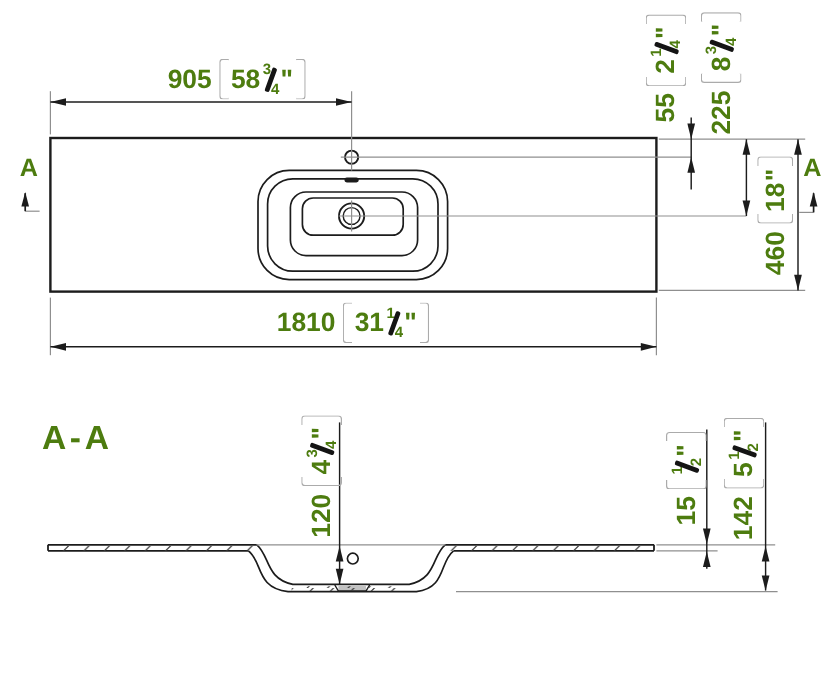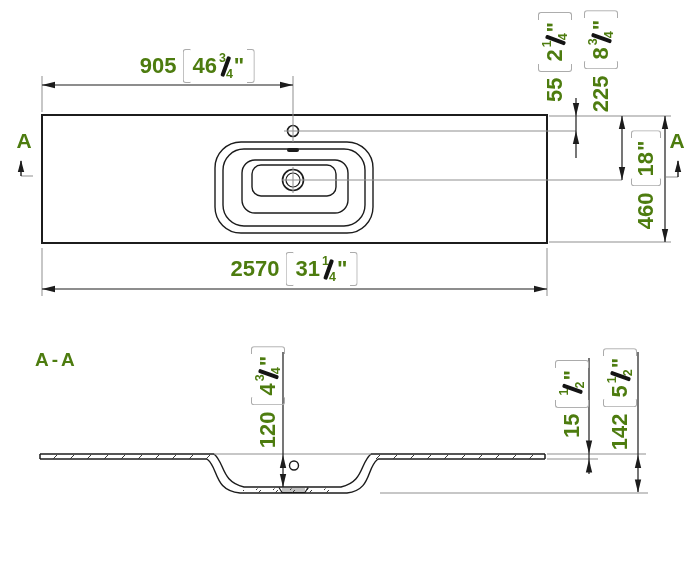--- a/index.html
+++ b/index.html
@@ -17,21 +17,21 @@
   .bx{position:relative;display:inline-flex;align-items:center;padding:4px 10px;line-height:1;}
   .bx::before,.bx::after{content:"";position:absolute;top:0;bottom:0;width:7px;border:1.5px solid #ababab;}
   .bx::before{left:0;border-right:none;border-radius:3px 0 0 3px;}
   .bx::after{right:0;border-left:none;border-radius:0 3px 3px 0;}
   .frac{display:inline-flex;align-items:center;height:26px;margin-left:2px;}
   .fnum{font-size:12.5px;align-self:flex-start;margin:-1px -1px 0 0;}
   .fden{font-size:12.5px;align-self:flex-end;margin:0 0 -1px -1px;}
   .fslash{width:4px;height:21px;background:#141414;border-radius:1.5px;transform:rotate(20deg);margin:0 -1px;}
   .inch{margin-left:1px;}
   .cutlabel{position:absolute;transform:translate(-50%,-50%);font-size:21px;}
-  .sectitle{position:absolute;font-size:19px;letter-spacing:3px;}
+  .sectitle{position:absolute;font-size:28px;letter-spacing:3px;}
 </style>
 </head>
 <body>
 
 <div class="canvas">
 
   <svg class="draw" width="700" height="583" viewBox="0 0 700 583">
     <defs>
       <pattern id="hatch" width="17" height="5" patternUnits="userSpaceOnUse">
         <line x1="0" y1="6" x2="7" y2="-1" stroke="#3a3a3a" stroke-width="1"></line>
@@ -126,21 +126,21 @@
       <polygon points="589,453.5 585.8,440.5 592.2,440.5"></polygon>
       <polygon points="589,459.5 585.8,472.5 592.2,472.5"></polygon>
       <polygon points="638,455 634.8,468 641.2,468"></polygon>
       <polygon points="638,492.5 634.8,479.5 641.2,479.5"></polygon>
     </g>
   </svg>
 
   <div class="dimlabel" style="left:197px;top:66px;">
     <span>905</span>
     <span class="bx">
-      <span>46</span>
+      <span>58</span>
       <span class="frac">
         <span class="fnum">3</span>
         <span class="fslash"></span>
         <span class="fden">4</span>
       </span>
       <span class="inch">"</span>
     </span>
   </div>
 
   <div class="dimlabel rot" style="left:555px;top:57px;">
@@ -171,21 +171,21 @@
 
   <div class="dimlabel rot" style="left:646px;top:180px;">
     <span>460</span>
     <span class="bx">
       <span>18</span>
       <span class="inch">"</span>
     </span>
   </div>
 
   <div class="dimlabel" style="left:294px;top:269px;">
-    <span>2570</span>
+    <span>1810</span>
     <span class="bx">
       <span>31</span>
       <span class="frac">
         <span class="fnum">1</span>
         <span class="fslash"></span>
         <span class="fden">4</span>
       </span>
       <span class="inch">"</span>
     </span>
   </div>

